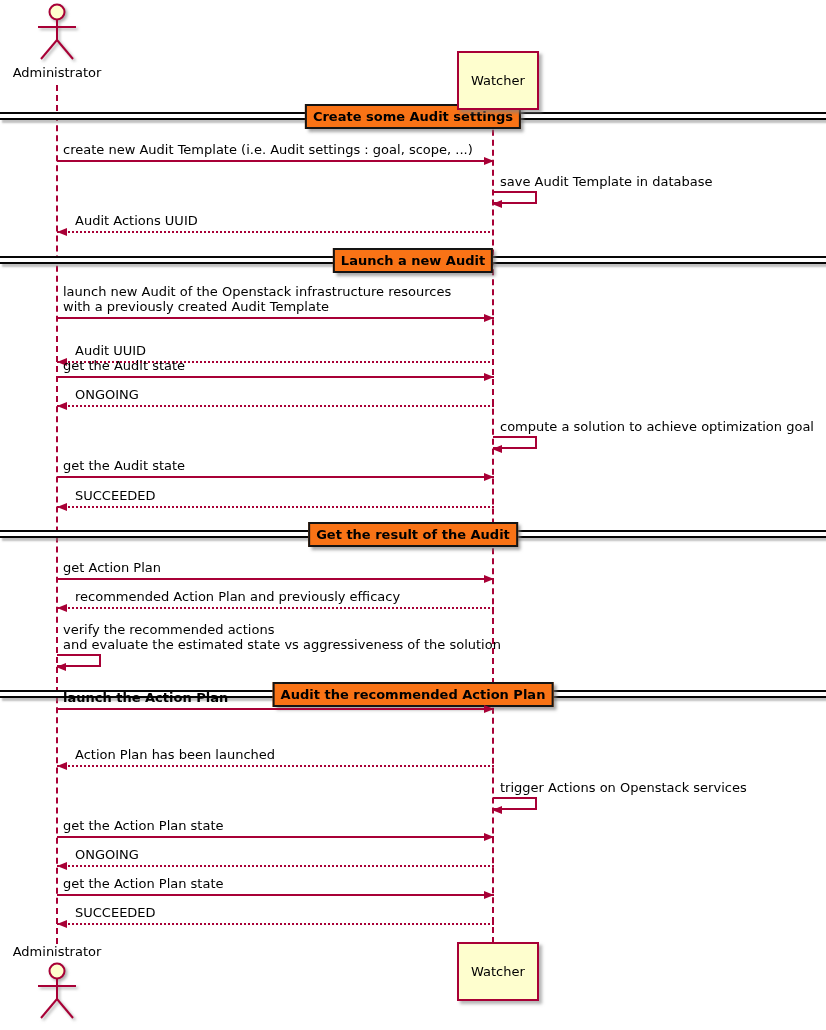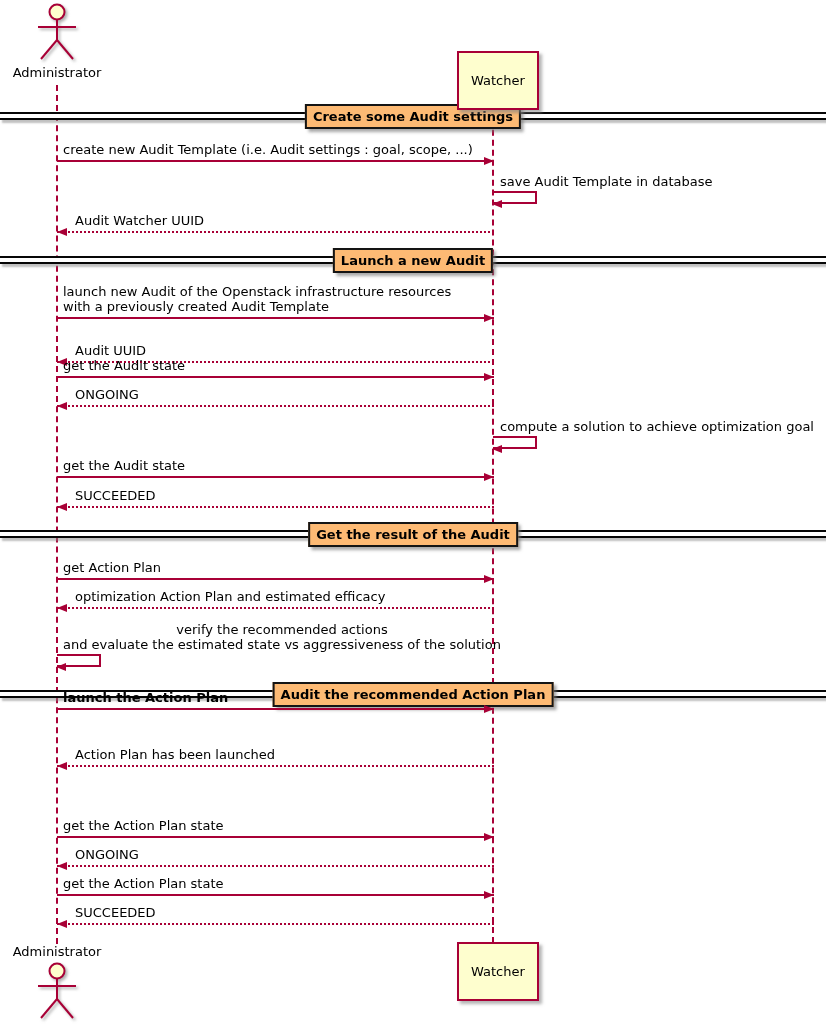--- a/index.html
+++ b/index.html
@@ -20,21 +20,21 @@
   
   .divider-line{
     position:absolute;left:0;width:826px;height:4px;
     border-top:2px solid #060606;border-bottom:2px solid #060606;
     background:#fff;
     box-shadow:2px 3px 2px rgba(140,140,140,.55);
     z-index:2;
   }
   .divider-label{
     position:absolute;left:413px;transform:translateX(-50%);
-    background:#fdba74;border:2px solid #141414;
+    background:#f97316;border:2px solid #141414;
     padding:3px 6px;font-weight:bold;line-height:15px;
     white-space:nowrap;
     box-shadow:3px 3px 3px rgba(120,120,120,.65);
     z-index:3;
   }
   
   .msg{position:absolute;left:57px;width:437px;z-index:3;}
   .msg-label{
     padding:0 0 3px 6px;line-height:15px;white-space:pre-line;
   }
@@ -46,21 +46,21 @@
     border-top:4px solid transparent;border-bottom:4px solid transparent;
     border-left:10px solid #A80036;
   }
   .ah-left{
     position:absolute;left:0;top:-5px;width:0;height:0;
     border-top:4px solid transparent;border-bottom:4px solid transparent;
     border-right:10px solid #A80036;
   }
   
   .self{position:absolute;z-index:3;}
-  .self .msg-label{padding:0 0 2px 7px;line-height:15px;white-space:pre-line;text-align:center;}
+  .self .msg-label{padding:0 0 2px 7px;line-height:15px;white-space:pre-line;}
   .self .loop{
     position:relative;width:42px;height:9px;
     border:2px solid #A80036;border-left:none;
   }
   .self .loop .ah-left{left:-1px;top:auto;bottom:-6px;}
   
   .participant{
     position:absolute;
     background:#FEFECE;border:2px solid #A80036;
     padding:20px 12px;line-height:15px;white-space:nowrap;
@@ -104,21 +104,21 @@
   </div>
 
   <div class="self" style="left:493px;top:174px;">
     <div class="msg-label">save Audit Template in database</div>
     <div class="loop">
         <span class="ah-left"></span>
       </div>
   </div>
 
   <div class="msg reply" style="top:213px;">
-    <div class="msg-label">Audit Watcher UUID</div>
+    <div class="msg-label">Audit Actions UUID</div>
     <div class="msg-line">
         <span class="ah-left"></span>
       </div>
   </div>
 
   <div class="divider-line" style="top:256px;"></div>
   <div class="divider-label" style="top:248px;">Launch a new Audit</div>
 
   <div class="msg" style="top:284px;">
     <div class="msg-label">launch new Audit of the Openstack infrastructure resources
@@ -174,21 +174,21 @@
   <div class="divider-label" style="top:522px;">Get the result of the Audit</div>
 
   <div class="msg" style="top:560px;">
     <div class="msg-label">get Action Plan</div>
     <div class="msg-line">
         <span class="ah-right"></span>
       </div>
   </div>
 
   <div class="msg reply" style="top:589px;">
-    <div class="msg-label">optimization Action Plan and estimated efficacy</div>
+    <div class="msg-label">recommended Action Plan and previously efficacy</div>
     <div class="msg-line">
         <span class="ah-left"></span>
       </div>
   </div>
 
   <div class="self" style="left:57px;top:622px;">
     <div class="msg-label" style="padding-left:6px;">verify the recommended actions
 and evaluate the estimated state vs aggressiveness of the solution</div>
     <div class="loop">
         <span class="ah-left"></span>
@@ -205,20 +205,26 @@
       </div>
   </div>
 
   <div class="msg reply" style="top:747px;">
     <div class="msg-label">Action Plan has been launched</div>
     <div class="msg-line">
         <span class="ah-left"></span>
       </div>
   </div>
 
+  <div class="self" style="left:493px;top:780px;">
+    <div class="msg-label">trigger Actions on Openstack services</div>
+    <div class="loop">
+        <span class="ah-left"></span>
+      </div>
+  </div>
 
   <div class="msg" style="top:818px;">
     <div class="msg-label">get the Action Plan state</div>
     <div class="msg-line">
         <span class="ah-right"></span>
       </div>
   </div>
 
   <div class="msg reply" style="top:847px;">
     <div class="msg-label">ONGOING</div>

